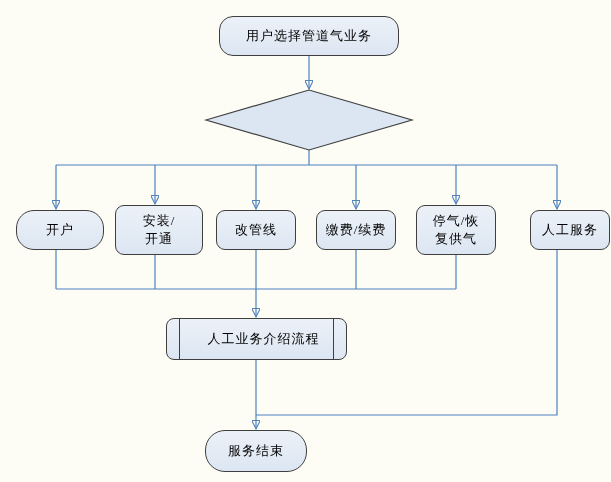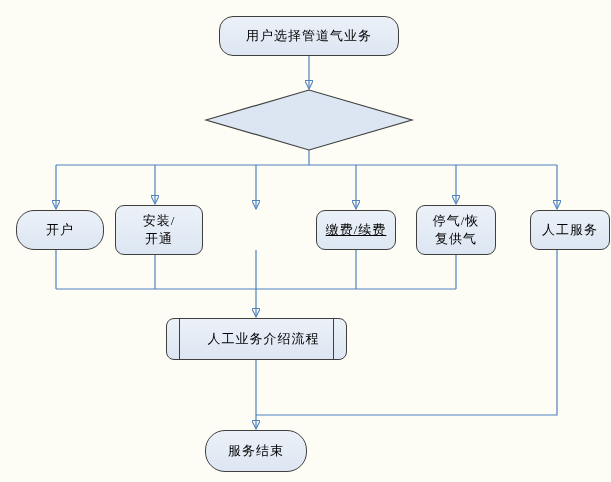--- a/index.html
+++ b/index.html
@@ -91,22 +91,25 @@
     <span>开户</span>
   </div>
 
   <div class="node process two-line" style="left:115px;top:205px;width:88px;height:50px;">
     <div>
       <span>安装/</span>
       <span>开通</span>
     </div>
   </div>
 
+  <div class="node process" style="left:216px;top:210px;width:80px;height:40px;">
+    <span>改管线</span>
+  </div>
 
-  <div class="node process" style="left:316px;top:210px;width:80px;height:40px;text-decoration:underline;">
+  <div class="node process" style="left:316px;top:210px;width:80px;height:40px;">
     <span>缴费/续费</span>
   </div>
 
   <div class="node process two-line" style="left:416px;top:205px;width:80px;height:50px;text-align:center;">
     <div>
       <span>停气/恢</span>
       <span>复供气</span>
     </div>
   </div>
 

